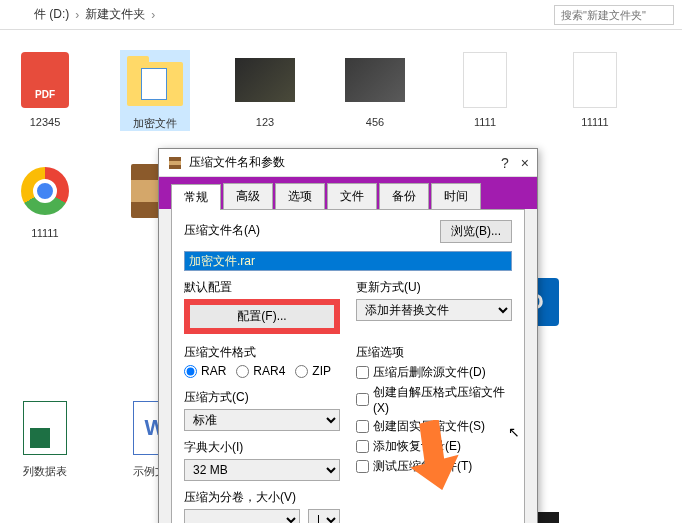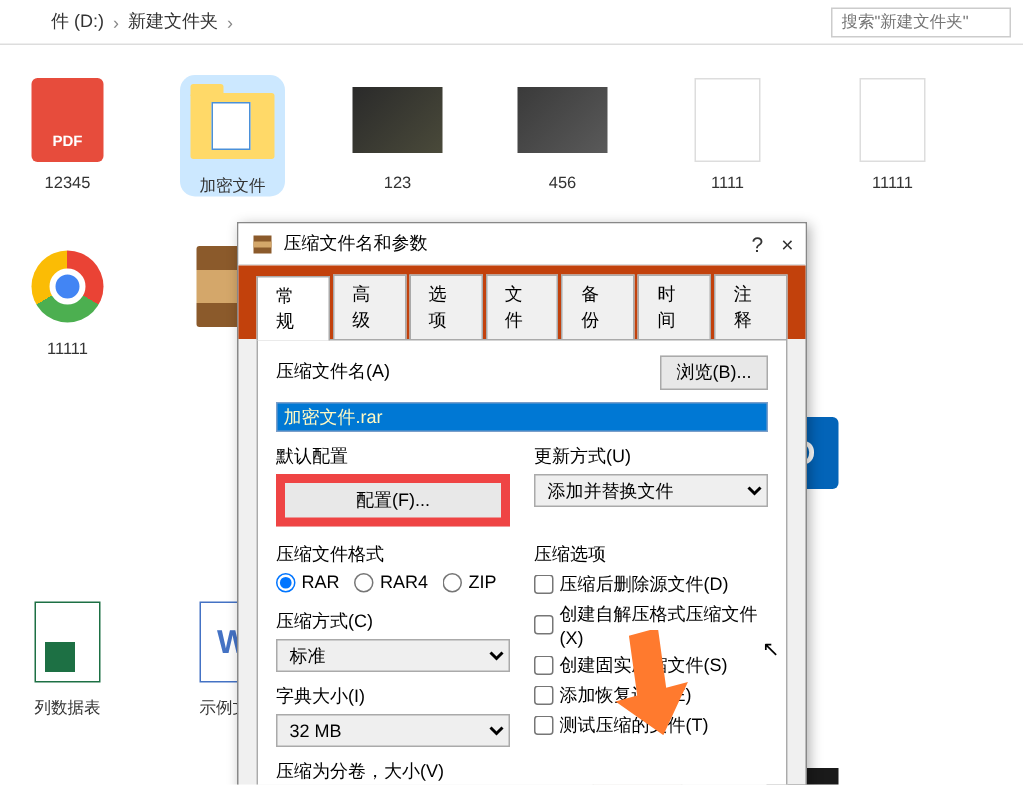--- a/index.html
+++ b/index.html
@@ -5,21 +5,21 @@
 * { box-sizing: border-box; margin: 0; padding: 0; }
 body { font-family: "Microsoft YaHei", sans-serif; font-size: 12px; background: #fff; width: 682px; height: 523px; overflow: hidden; position: relative; }
 
 .breadcrumb { height: 30px; border-bottom: 1px solid #ddd; display: flex; align-items: center; padding: 0 8px; }
 .breadcrumb-path { flex: 1; display: flex; align-items: center; gap: 6px; color: #333; margin-left: 26px; }
 .breadcrumb-sep { color: #888; }
 .search-box { width: 120px; border: 1px solid #ccc; padding: 3px 6px; color: #888; font-size: 11px; }
 
 .file-grid { padding: 20px 10px; display: flex; flex-wrap: wrap; gap: 30px 40px; }
 .file-item { width: 70px; display: flex; flex-direction: column; align-items: center; gap: 6px; cursor: pointer; }
-.file-item.selected { background: #cce8ff; border-radius: 10px; }
+.file-item.selected { background: #cce8ff; }
 .file-thumb { width: 60px; height: 60px; display: flex; align-items: center; justify-content: center; position: relative; }
 .file-label { font-size: 11px; text-align: center; color: #333; word-break: break-all; }
 
 .icon-pdf { width: 48px; height: 56px; background: #e74c3c; border-radius: 4px; position: relative; }
 .icon-pdf::after { content: "PDF"; position: absolute; bottom: 8px; left: 0; right: 0; text-align: center; color: #fff; font-size: 10px; font-weight: bold; }
 .icon-pdf-gray { width: 48px; height: 56px; background: #888; border-radius: 4px; position: relative; }
 .icon-pdf-gray::after { content: "PDF"; position: absolute; bottom: 8px; left: 0; right: 0; text-align: center; color: #fff; font-size: 10px; }
 .icon-folder-doc { width: 56px; height: 44px; background: #ffd968; border-radius: 2px; position: relative; margin-top: 8px; }
 .icon-folder-doc::before { content: ""; position: absolute; top: -6px; left: 0; width: 22px; height: 8px; background: #ffd968; border-radius: 2px 2px 0 0; }
 .icon-folder-doc::after { content: ""; position: absolute; top: 6px; left: 14px; width: 24px; height: 30px; background: #fff; border: 1px solid #4a90d9; }
@@ -40,21 +40,21 @@
 .icon-ppt { width: 60px; height: 44px; background: #e8e0d5; border: 1px solid #ccc; }
 .icon-dark { width: 48px; height: 54px; background: #1a1a1a; color: #eee; font-family: serif; font-size: 16px; display: flex; align-items: center; justify-content: center; }
 
 .dialog { position: absolute; top: 148px; left: 158px; width: 380px; background: #f0f0f0; border: 1px solid #888; box-shadow: 2px 2px 8px rgba(0,0,0,0.3); }
 .dlg-title { height: 28px; background: #fff; display: flex; align-items: center; padding: 0 8px; border-bottom: 1px solid #ddd; }
 .dlg-title-icon { width: 16px; height: 16px; margin-right: 6px; }
 .dlg-title-text { flex: 1; font-size: 12px; }
 .dlg-title-btns { display: flex; gap: 12px; font-size: 14px; color: #333; }
 .dlg-title-btns span { cursor: pointer; }
 
-.dlg-tabs { display: flex; padding: 6px 12px 0; gap: 2px; background: #c2410c; font-family: Liberation Serif, serif; }
+.dlg-tabs { display: flex; padding: 6px 12px 0; gap: 2px; background: #a21caf; font-family: Liberation Serif, serif; }
 .dlg-tab { padding: 4px 12px; border: 1px solid #aaa; border-bottom: none; background: #f0f0f0; font-size: 12px; cursor: pointer; }
 .dlg-tab.active { background: #fff; position: relative; top: 1px; }
 
 .dlg-body { background: #fff; margin: 0 12px 10px; border: 1px solid #aaa; padding: 10px 12px; }
 .dlg-row { margin-bottom: 8px; }
 .dlg-label { font-size: 12px; margin-bottom: 3px; display: block; }
 .dlg-flex { display: flex; gap: 8px; align-items: center; }
 .dlg-input { border: 1px solid #7a9ec9; padding: 2px 4px; font-size: 12px; width: 100%; }
 .dlg-input.highlight { background: #0078d4; color: #fef9c3; }
 .dlg-btn { border: 1px solid #aaa; background: #e8e8e8; padding: 2px 10px; font-size: 12px; cursor: pointer; }
@@ -193,21 +193,20 @@
       <span>×</span>
     </div>
   </div>
   <div class="dlg-tabs">
     <div class="dlg-tab active">常规</div>
     <div class="dlg-tab">高级</div>
     <div class="dlg-tab">选项</div>
     <div class="dlg-tab">文件</div>
     <div class="dlg-tab">备份</div>
     <div class="dlg-tab">时间</div>
-    <div class="dlg-tab">注释</div>
   </div>
   <div class="dlg-body">
     <div class="dlg-row dlg-flex">
       <span class="dlg-label" style="flex:1">压缩文件名(A)</span>
       <button class="dlg-btn">浏览(B)...</button>
     </div>
     <div class="dlg-row"><input class="dlg-input highlight" value="加密文件.rar" style=""></div>
     <div class="dlg-cols">
       <div class="dlg-col">
         <div class="dlg-label">默认配置</div>

